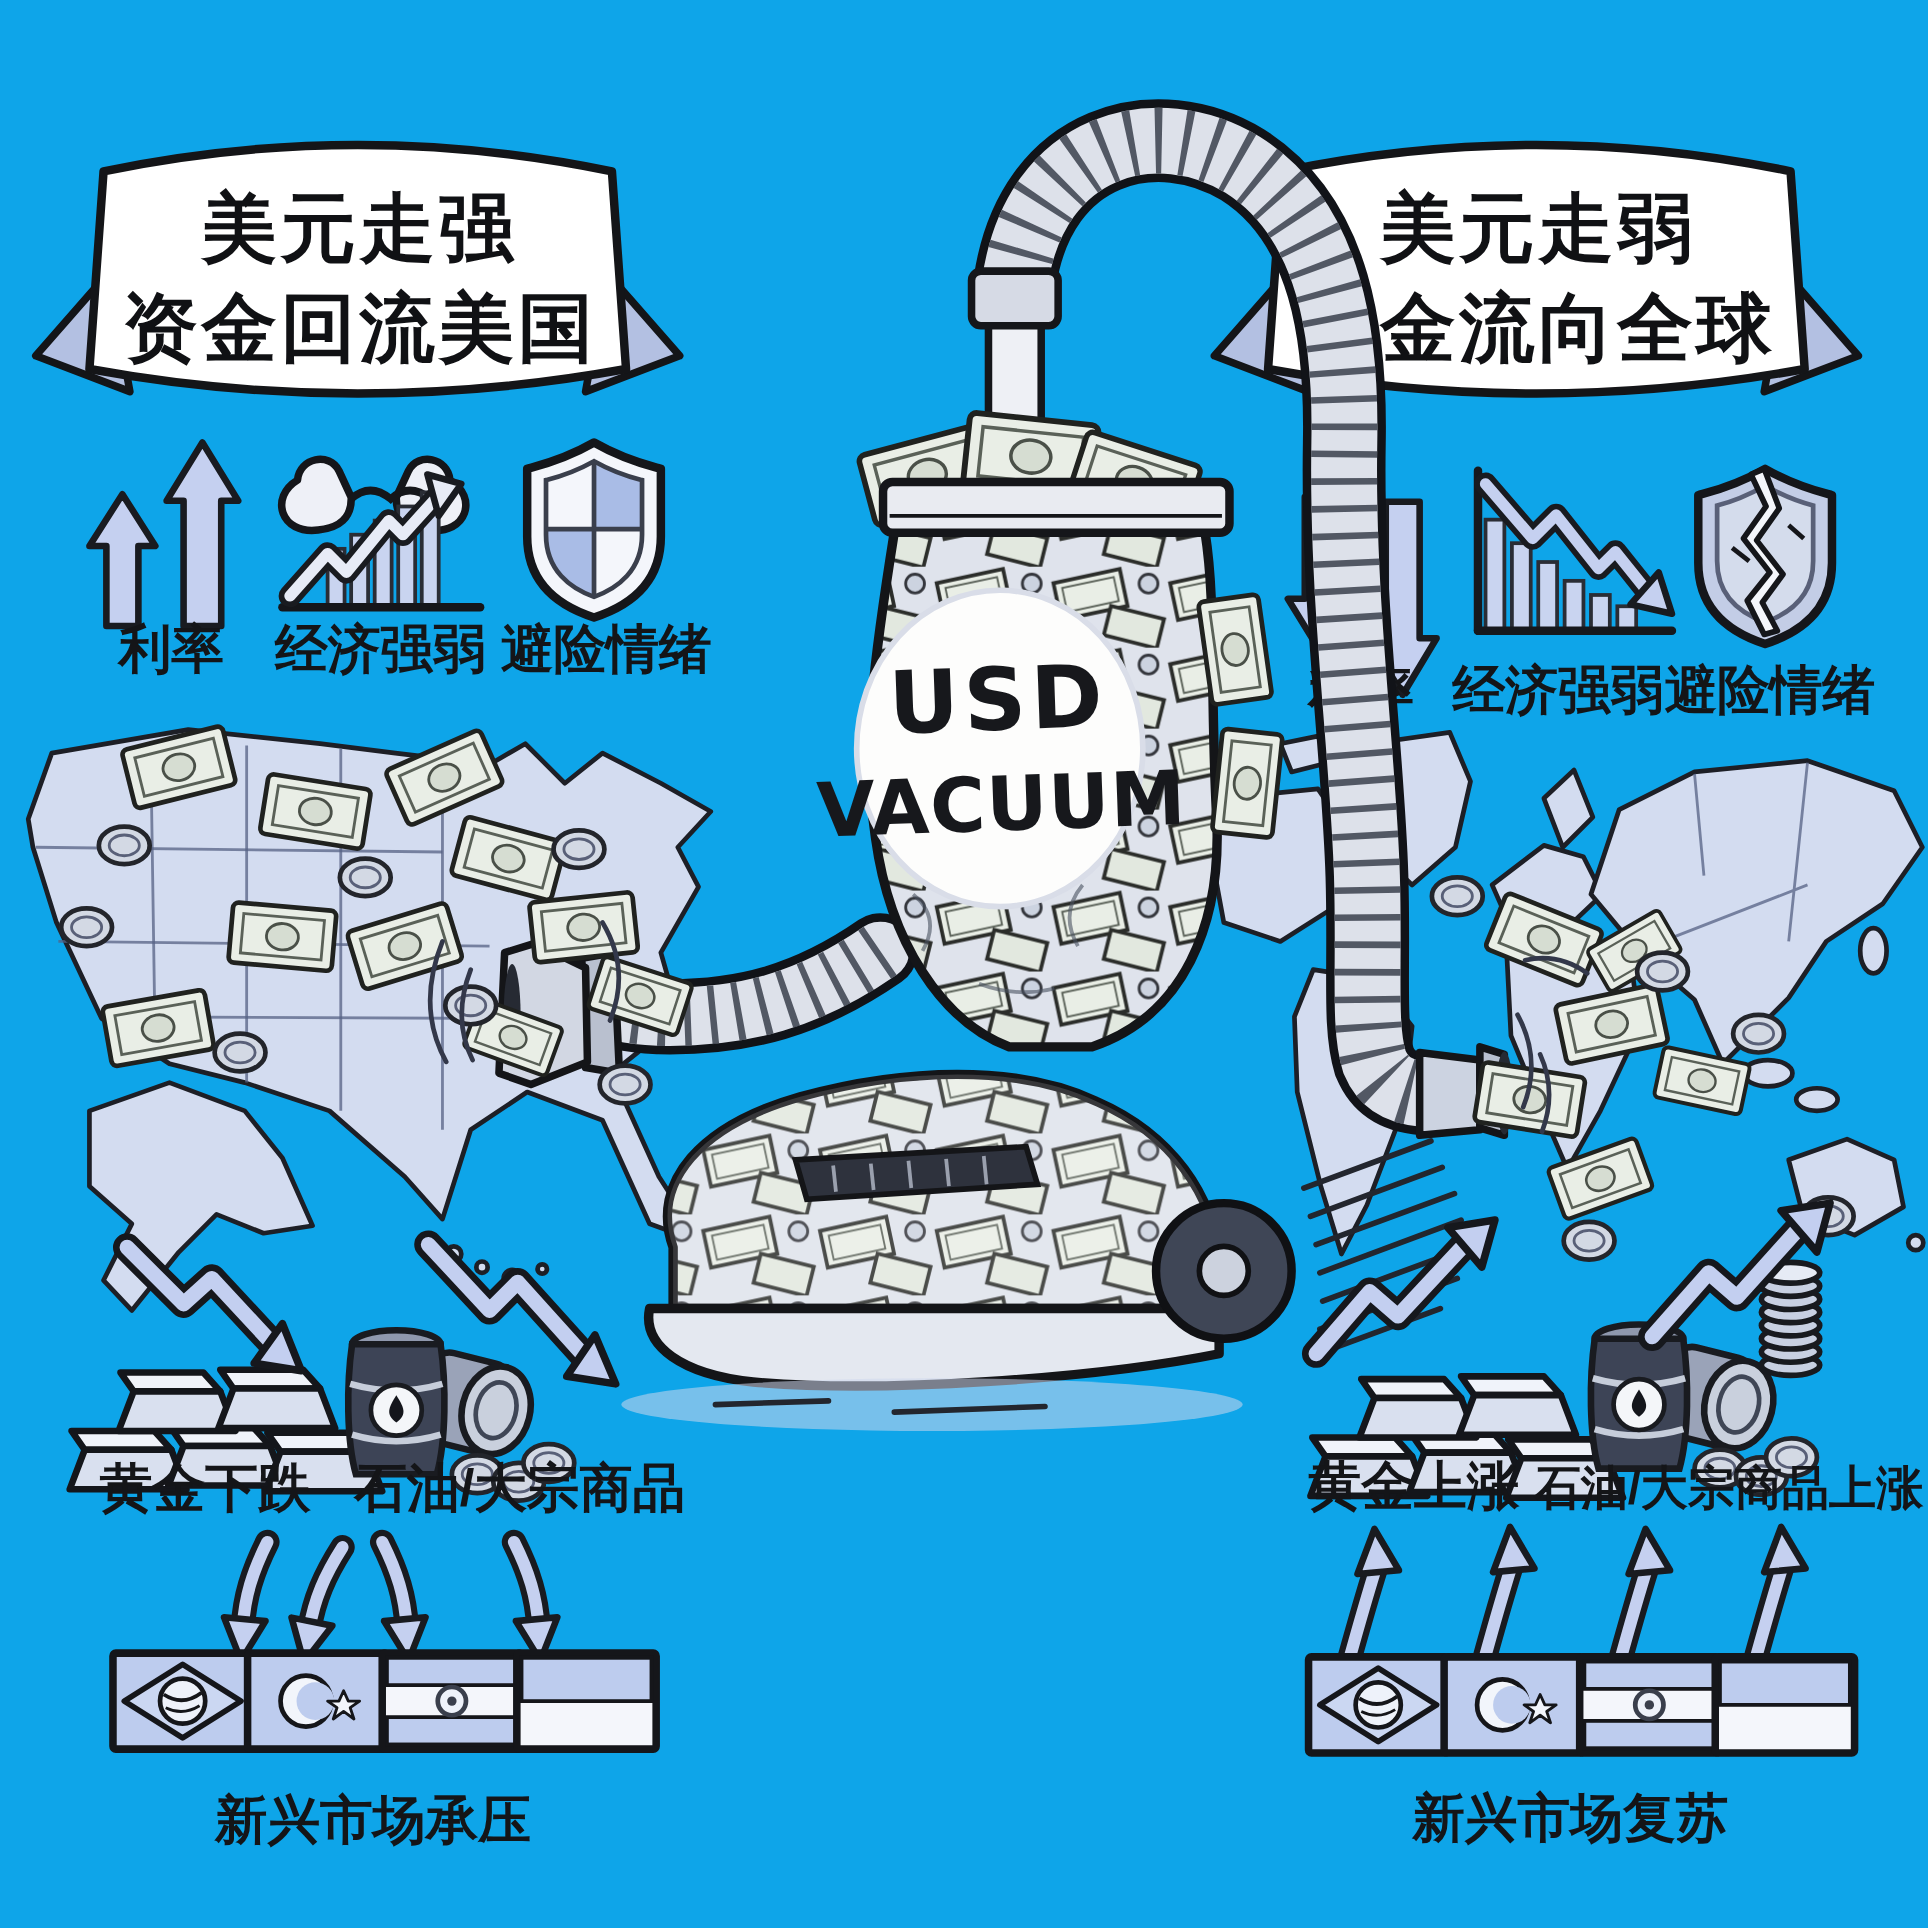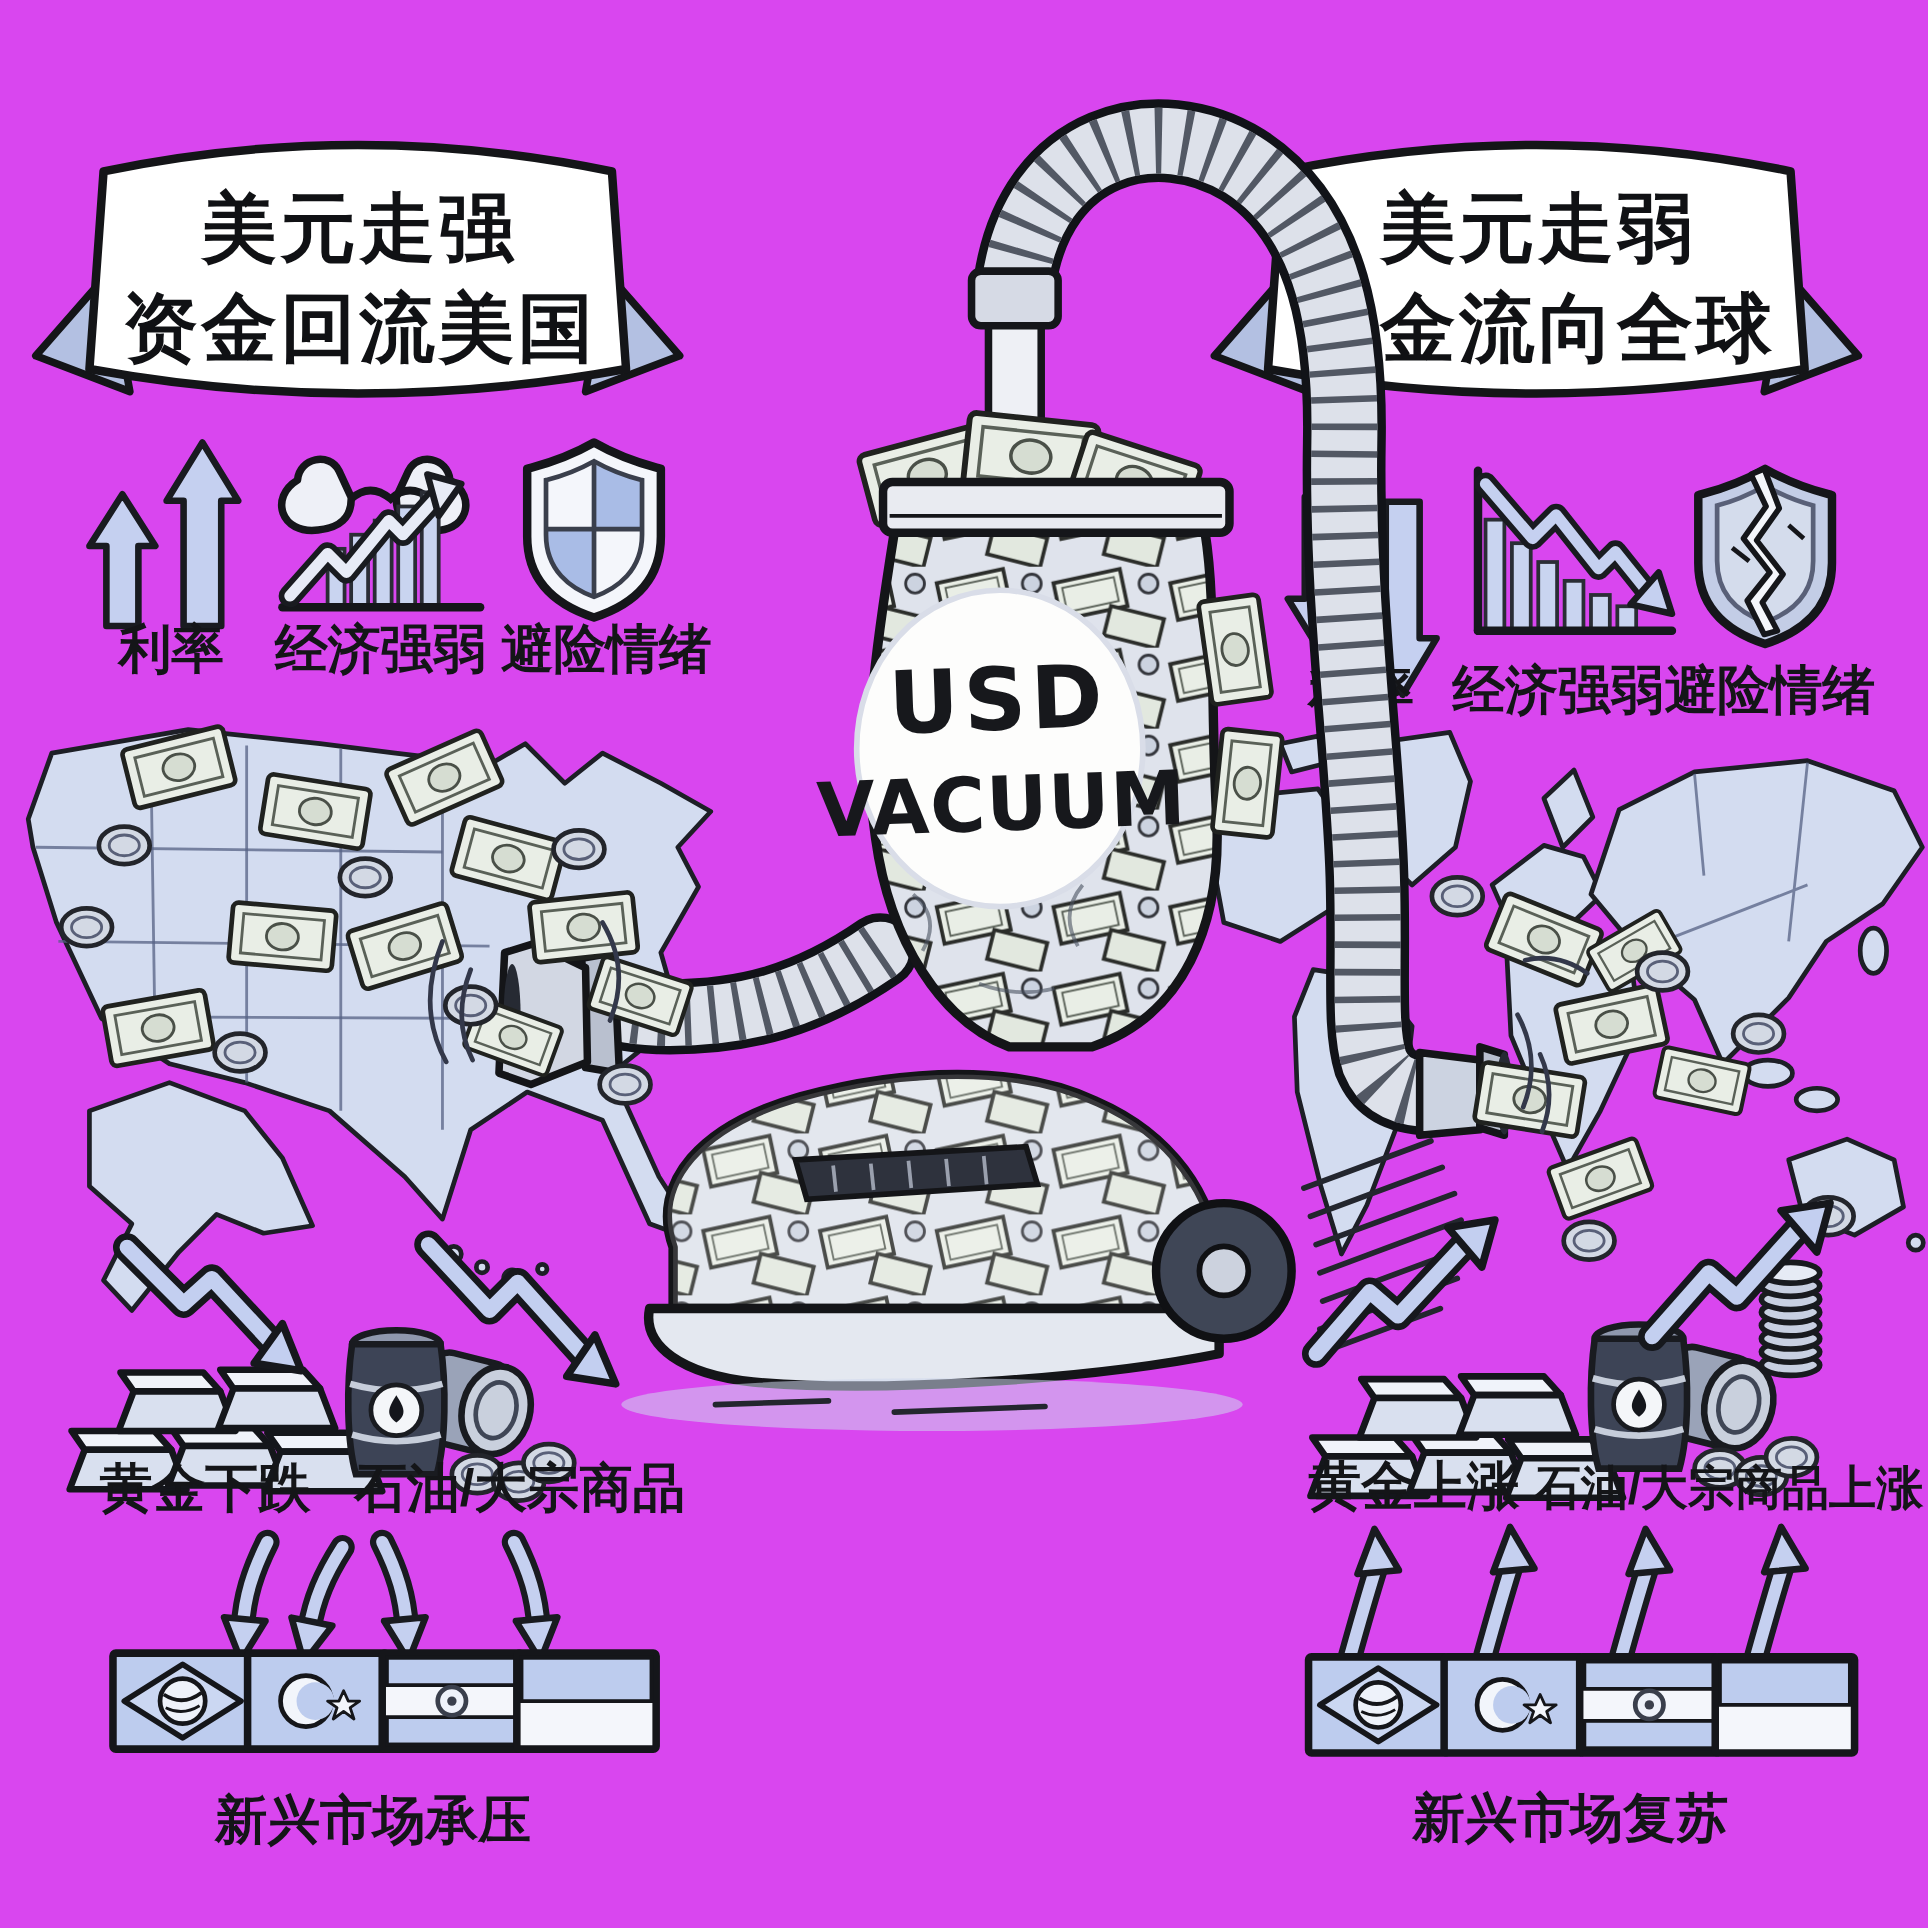--- a/index.html
+++ b/index.html
@@ -1,16 +1,16 @@
 <!DOCTYPE html>
 <html style="font-size:15px"><head>
 <meta charset="utf-8">
 <style>
   html,body{margin:0;padding:0;background:#ffffff;}
-  .stage{position:relative;width:1928px;height:1928px;background:#d946ef;overflow:hidden;
+  .stage{position:relative;width:1928px;height:1928px;background:#0ea5e9;overflow:hidden;
          font-family:"Liberation Sans","DejaVu Sans",sans-serif;}
   svg{position:absolute;inset:0;}
   .bannerPanel{fill:#ffffff;stroke:#141518;stroke-width:9;stroke-linejoin:round;}
   .bannerTail{fill:#b3c0e2;stroke:#141518;stroke-width:8;stroke-linejoin:round;}
   .bannerTxt{font-family:"Liberation Sans","DejaVu Sans",sans-serif;font-size:80px;font-weight:700;fill:#101114;letter-spacing:4px;}
   .lbl{font-family:"Liberation Sans","DejaVu Sans",sans-serif;font-size:56px;font-weight:700;fill:#141518;}
   .lblS{font-family:"Liberation Sans","DejaVu Sans",sans-serif;font-size:50px;font-weight:700;fill:#141518;}
   .vacTxt{font-family:"DejaVu Sans","Liberation Sans",sans-serif;font-size:92px;font-weight:800;fill:#17181c;letter-spacing:5px;}
   .vacTxt2{font-family:"DejaVu Sans","Liberation Sans",sans-serif;font-size:80px;font-weight:800;fill:#17181c;letter-spacing:1px;}
   .mapFill{fill:#d3dcf0;stroke:#1d1f26;stroke-width:5;stroke-linejoin:round;}

